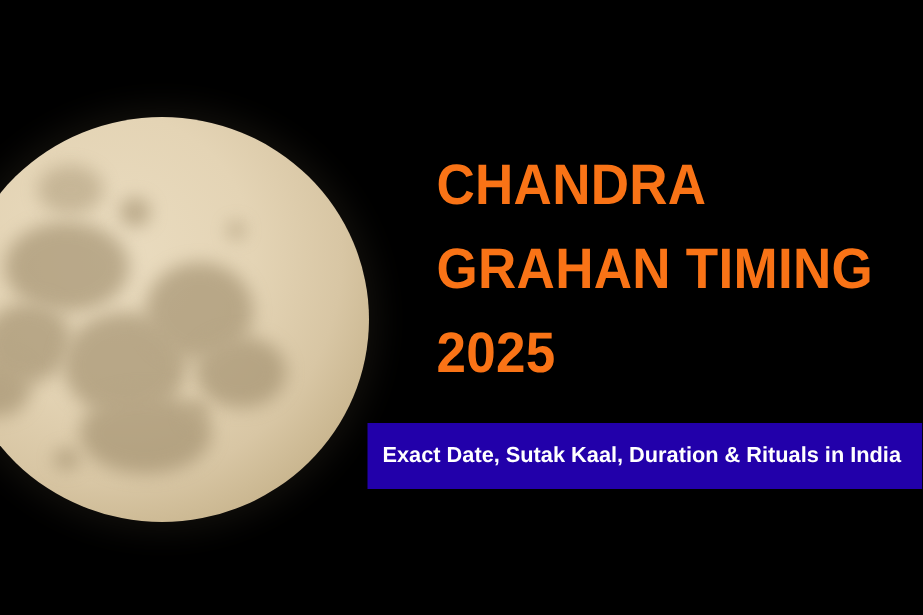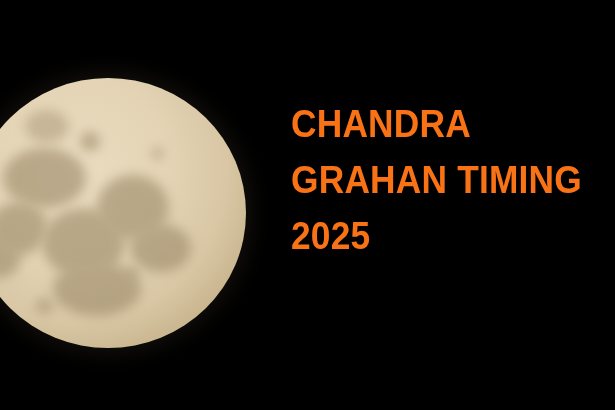--- a/index.html
+++ b/index.html
@@ -146,14 +146,17 @@
     </div>
     <div class="moon-limb"></div>
   </div>
 
   <div class="headline">
     <span class="line">CHANDRA</span>
     <span class="line">GRAHAN TIMING</span>
     <span class="line">2025</span>
   </div>
 
+  <div class="banner">
+    <span class="banner-text">Exact Date, Sutak Kaal, Duration &amp; Rituals in India</span>
+  </div>
 
 </div>
 
 </body></html>

